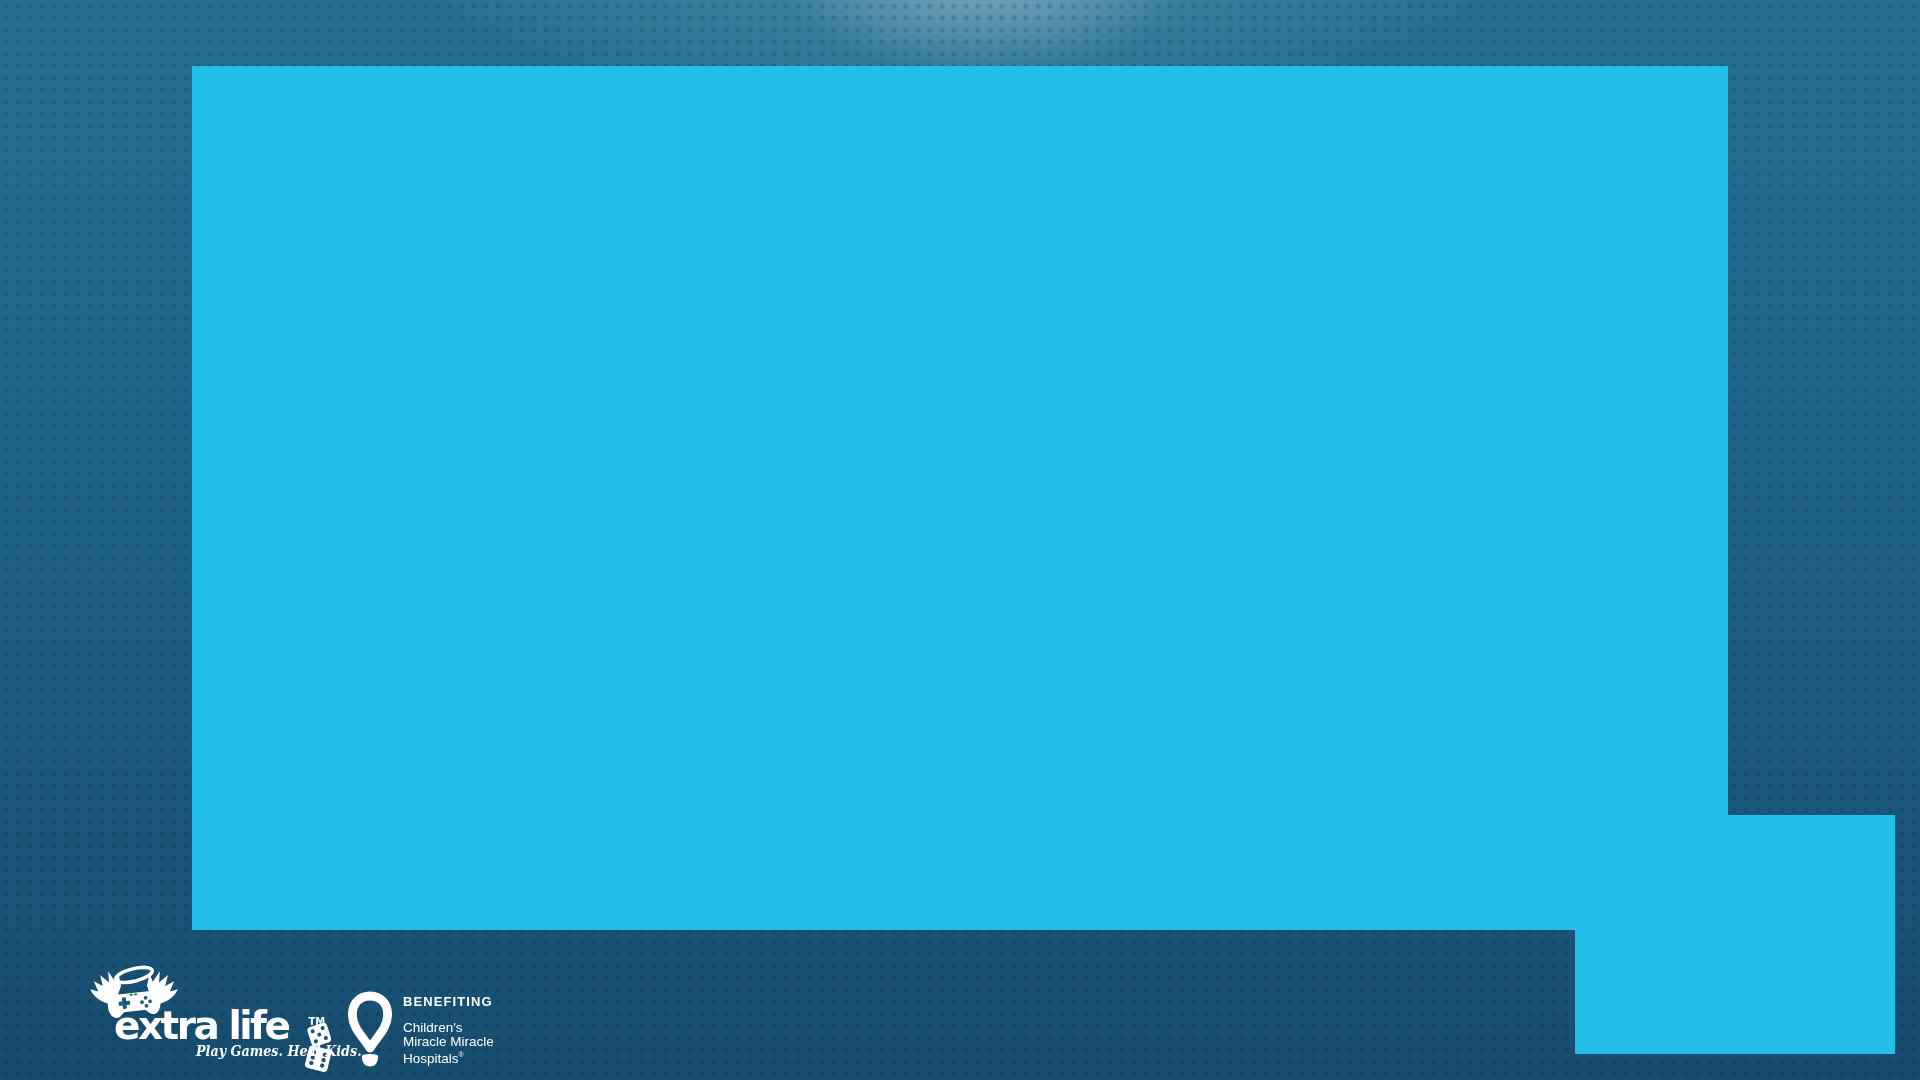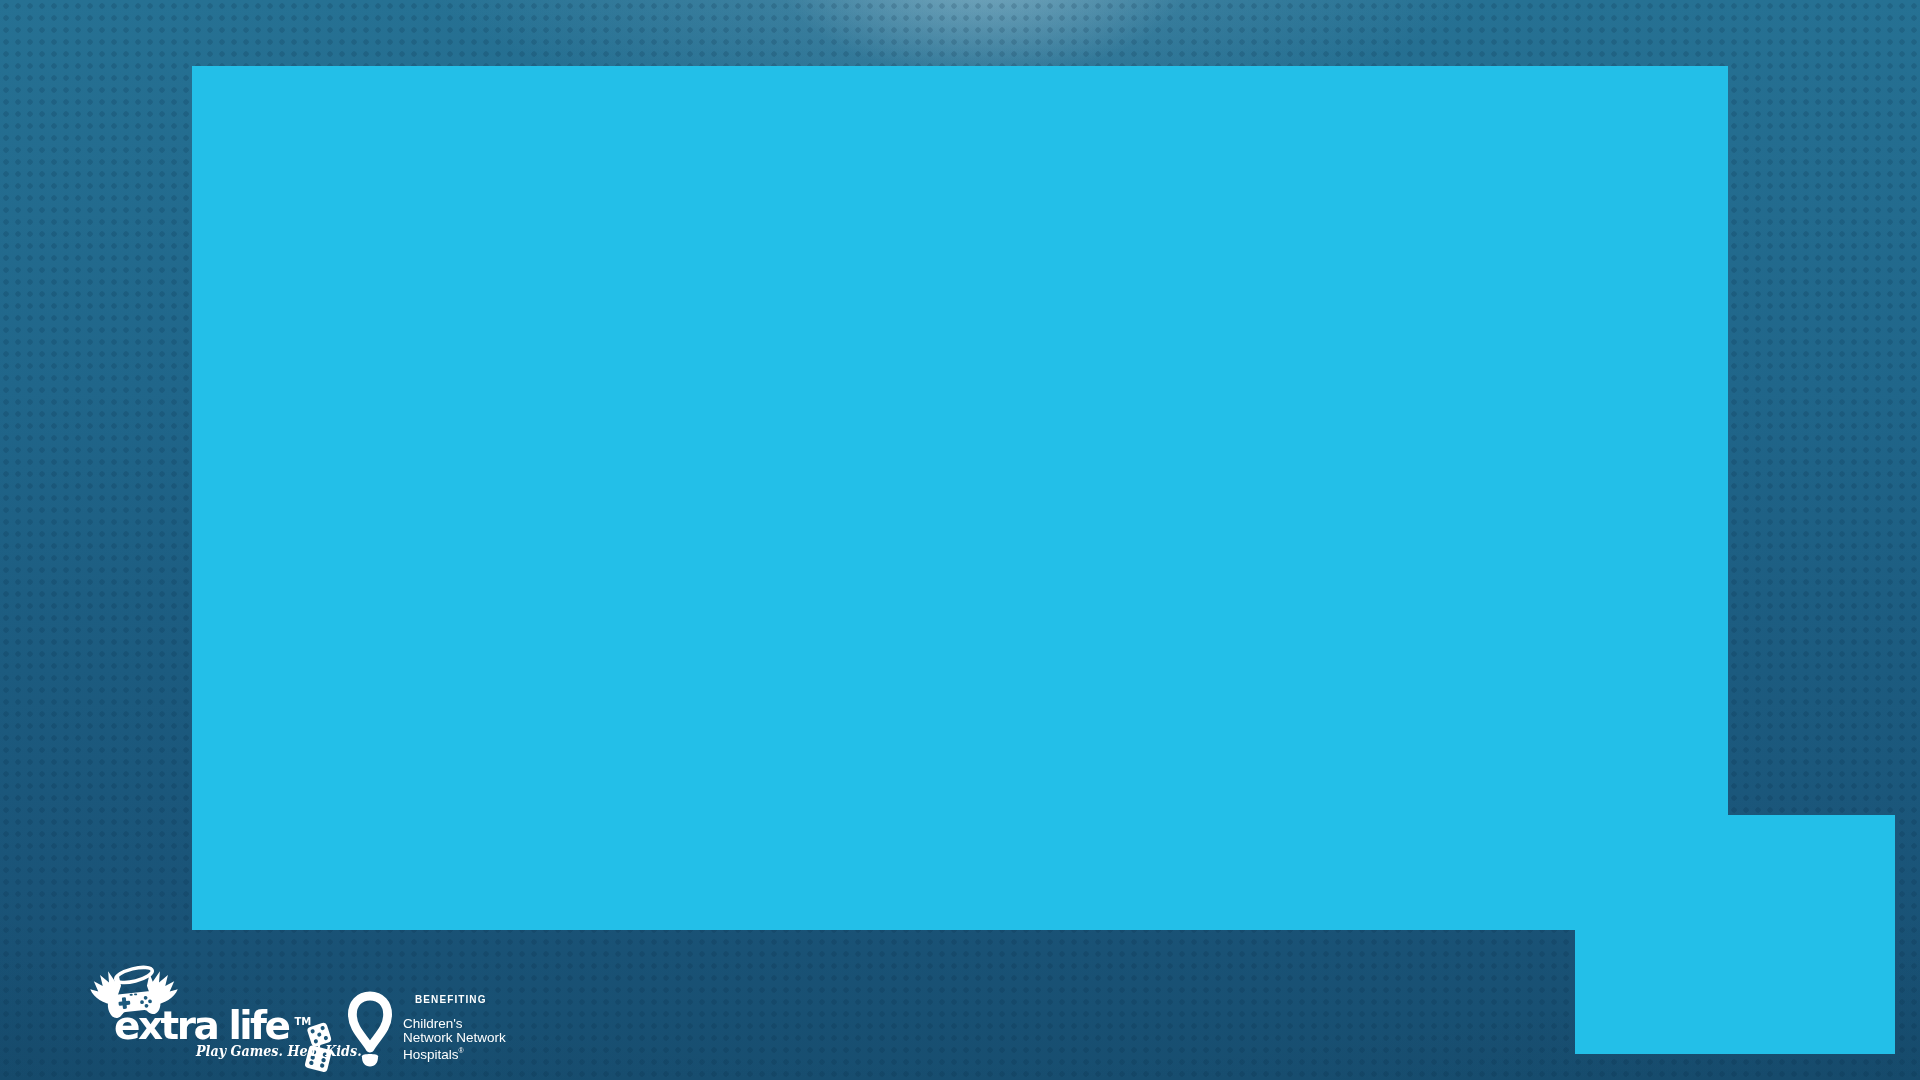--- a/index.html
+++ b/index.html
@@ -38,35 +38,35 @@
 
   
   .extra-life-logo { position: absolute; left: 84px; top: 956px; width: 262px; height: 124px; color: #fff; }
   .el-wings { position: absolute; left: 0; top: 2px; width: 100px; height: 66px; }
   .el-wordmark {
     position: absolute; left: 30px; top: 46px;
     font-family: "DejaVu Sans", sans-serif;
     font-weight: bold; font-size: 39px; line-height: 39px;
     letter-spacing: -2.5px; white-space: nowrap; color: #fff;
   }
-  .el-wordmark sup { font-size: 10px; letter-spacing: 0; margin-left: 6px; }
+  .el-wordmark sup { font-size: 10px; letter-spacing: 0; margin-left: 20px; }
   .el-tagline {
     position: absolute; left: 112px; top: 86px;
     font-family: "DejaVu Serif", serif; font-style: italic; font-weight: bold;
     font-size: 14.5px; white-space: nowrap; color: #fff;
     transform: scaleX(0.88); transform-origin: left center;
   }
   .el-dice { position: absolute; left: 214px; top: 64px; width: 46px; height: 58px; }
 
   .cmn-logo { position: absolute; left: 348px; top: 990px; width: 210px; height: 90px; color: #fff; }
   .cmn-balloon { position: absolute; left: 0; top: 0; width: 44px; height: 78px; }
   .cmn-text { position: absolute; left: 55px; top: 4px; }
   .cmn-benefiting {
-    font-size: 10px; font-weight: bold; letter-spacing: 1.1px;
-    margin: 0 0 12px 12px; white-space: nowrap;
+    font-size: 13px; font-weight: bold; letter-spacing: 1.1px;
+    margin: 0 0 12px 0; white-space: nowrap;
   }
   .cmn-line { font-size: 13.5px; font-weight: normal; line-height: 13.5px; white-space: nowrap; }
   .cmn-line.light { font-weight: normal; }
   .cmn-line sup { font-size: 7px; }
 </style>
 </head>
 <body>
 
 <div class="bg"></div>
 
@@ -121,18 +121,18 @@
 
 <div class="cmn-logo">
 
   <svg class="cmn-balloon" viewBox="0 0 60 106" xmlns="http://www.w3.org/2000/svg">
     <path d="M30 8 C45 8 54 19 54 33 C54 52 40 63 30 79 C20 63 6 52 6 33 C6 19 15 8 30 8 Z" fill="none" stroke="#ffffff" stroke-width="12" stroke-linejoin="round"></path>
     <path d="M19 90 C19 86 41 86 41 90 C41 99 37 104 30 104 C23 104 19 99 19 90 Z" fill="#ffffff"></path>
   </svg>
   <div class="cmn-text">
     <div class="cmn-benefiting">BENEFITING</div>
     <div class="cmn-line">Children's</div>
-    <div class="cmn-line">Network Network</div>
+    <div class="cmn-line">Miracle Miracle</div>
     <div class="cmn-line light">
       <span>Hospitals</span><sup>®</sup>
     </div>
   </div>
 </div>
 
 </body></html>

